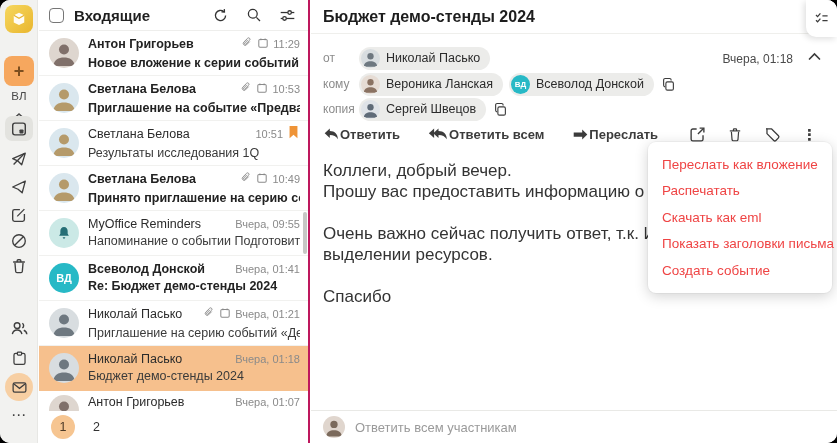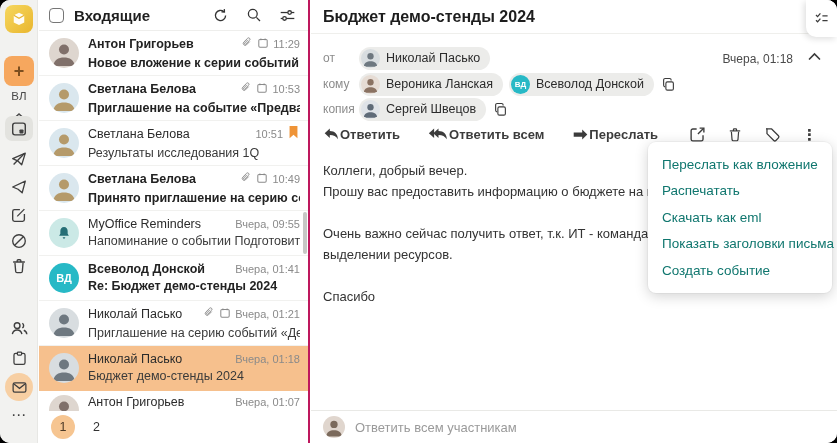--- a/index.html
+++ b/index.html
@@ -67,30 +67,30 @@
   .hdr-collapse { position:absolute; right:16px; top:52px; cursor:pointer; display:flex; }
 
   .toolbar { position:absolute; left:12px; right:0; top:120px; height:28px; display:flex; align-items:center; }
   .tb-btn { display:flex; align-items:center; margin-right:28px; cursor:pointer; }
   .tb-btn span { font-size:13px; font-weight:bold; color:#3c3c3c; }
   .tb-icons { position:absolute; right:20px; top:0; height:28px; display:flex; align-items:center; gap:21px; }
   .tb-icons .ticon { display:flex; cursor:pointer; }
   .kebab { font-size:15px; font-weight:bold; color:#3c3c3c; line-height:1; cursor:pointer; }
 
   .mail-body { position:absolute; left:12px; top:160px; right:14px; }
-  .mail-body div { font-size:13px; color:#333; line-height:21px; min-height:21px; white-space:nowrap; overflow:hidden; }
+  .mail-body div { font-size:17px; color:#333; line-height:21px; min-height:21px; white-space:nowrap; overflow:hidden; }
 
   .replybar { position:absolute; left:0; right:0; bottom:0; height:33px; border-top:1px solid #e9e9e6; display:flex; align-items:center; padding-left:12px; cursor:text; }
   .replybar .ravatar { width:22px; height:22px; border-radius:50%; overflow:hidden; display:flex; }
   .replybar .rtext { margin-left:10px; font-size:13px; color:#9a9a9a; }
 
   
   .context-menu { position:absolute; left:648px; top:142px; width:184px; background:#fff; border-radius:8px;
     box-shadow:0 3px 14px rgba(0,0,0,.18), 0 0 0 1px rgba(0,0,0,.03); padding:9px 0; z-index:30; }
-  .menu-item { height:26.5px; display:flex; align-items:center; padding-left:14px; font-size:13.5px; color:#0f766e; cursor:pointer; white-space:nowrap; }
+  .menu-item { height:26.5px; display:flex; align-items:center; padding-left:14px; font-size:13.5px; color:#ef4444; cursor:pointer; white-space:nowrap; }
 </style>
 </head>
 <body>
 
 <div class="window">
 
   <nav class="rail">
     <div class="logo">
       <svg width="18" height="18" viewBox="0 0 24 24">
           <path d="M5 7l7-3.5L19 7v9.5L12 20 5 16.5z" fill="#fff" opacity=".95"></path>

